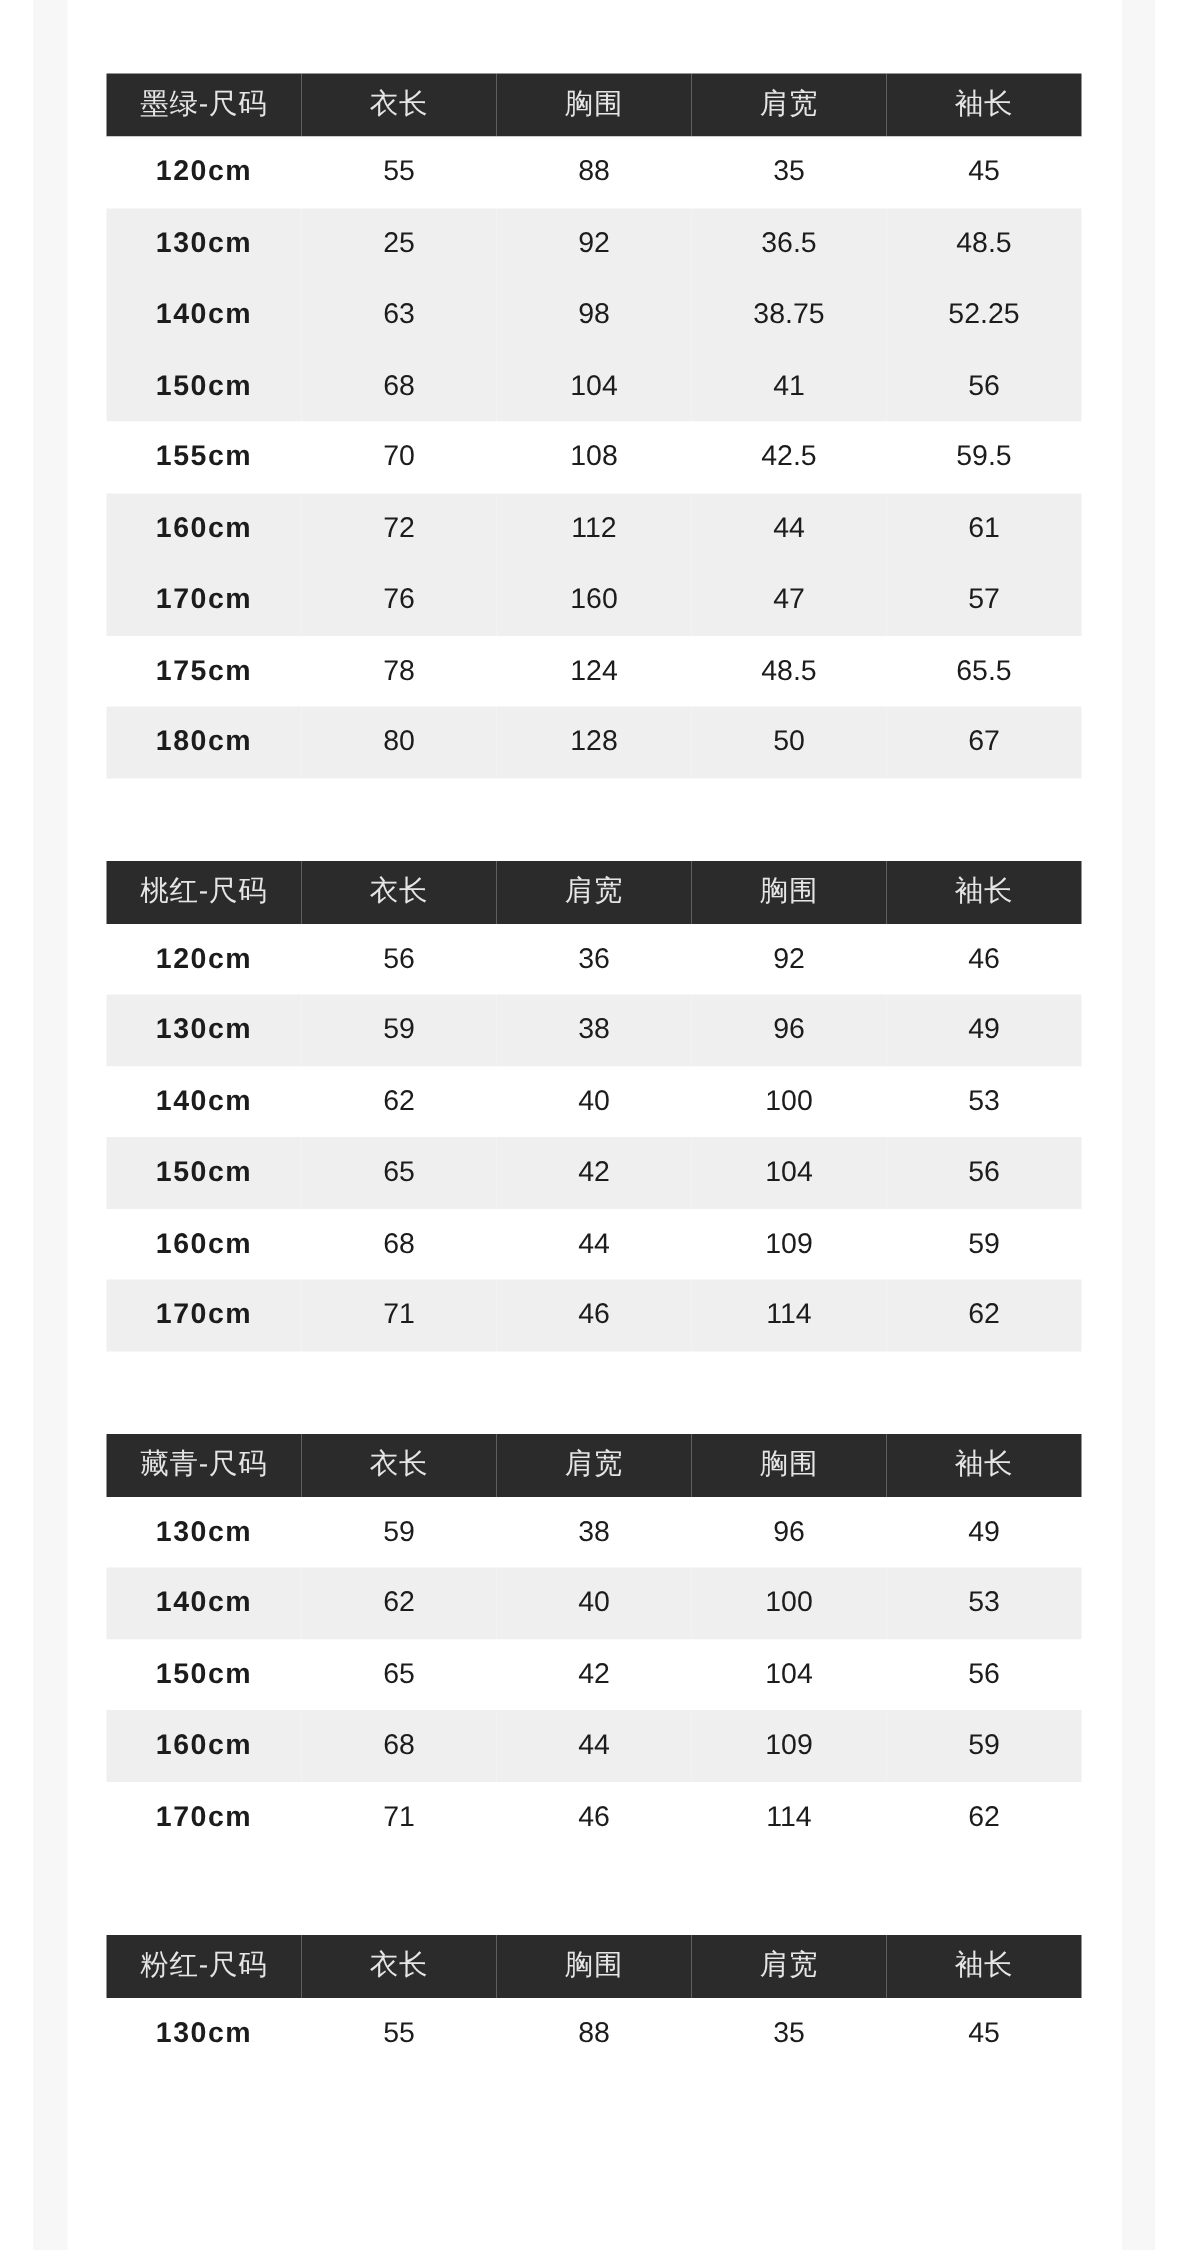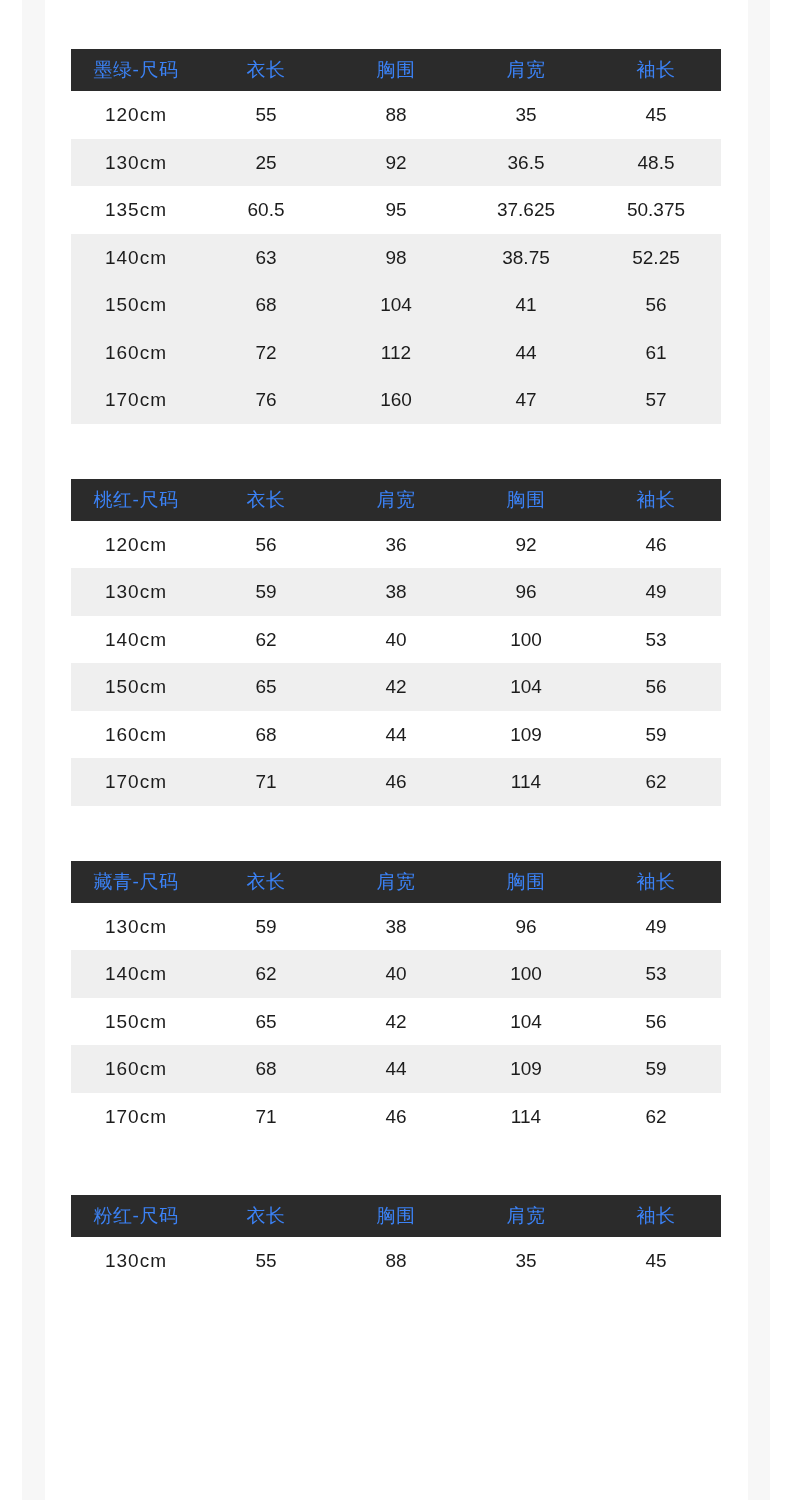--- a/index.html
+++ b/index.html
@@ -45,21 +45,21 @@
     width: 650px;
     border-collapse: collapse;
     table-layout: fixed;
     margin-bottom: 55px;
   }
 
   .size-table col { width: 130px; }
 
   .size-table thead th {
     background: #2b2b2b;
-    color: #3b82f6;
+    color: #e5e5e5;
     font-size: 19px;
     font-weight: 400;
     height: 42px;
     line-height: 42px;
     padding: 0;
     text-align: center;
     letter-spacing: 0.5px;
     box-sizing: border-box;
   }
 
@@ -72,21 +72,21 @@
     color: #1c1c1c;
     background: #ffffff;
     box-sizing: border-box;
   }
 
   .size-table tbody tr.alt td {
     background: #efefef;
   }
 
   .size-table tbody td.size-col {
-    font-weight: 400;
+    font-weight: 700;
     letter-spacing: 1px;
   }
 </style>
 </head>
 <body>
 
 <div class="page">
   <div class="gutter gutter-left"></div>
   <div class="gutter gutter-right"></div>
   <div class="tables-wrap">
@@ -115,55 +115,69 @@
             <td>35</td>
             <td>45</td>
           </tr>
           <tr class="alt">
             <td class="size-col">130cm</td>
             <td>25</td>
             <td>92</td>
             <td>36.5</td>
             <td>48.5</td>
           </tr>
-          <tr>
-            <td class="size-col">135cm</td>
-            <td>60.5</td>
-            <td>95</td>
-            <td>37.625</td>
-            <td>50.375</td>
-          </tr>
           <tr class="alt">
             <td class="size-col">140cm</td>
             <td>63</td>
             <td>98</td>
             <td>38.75</td>
             <td>52.25</td>
           </tr>
           <tr class="alt">
             <td class="size-col">150cm</td>
             <td>68</td>
             <td>104</td>
             <td>41</td>
             <td>56</td>
           </tr>
+          <tr>
+            <td class="size-col">155cm</td>
+            <td>70</td>
+            <td>108</td>
+            <td>42.5</td>
+            <td>59.5</td>
+          </tr>
           <tr class="alt">
             <td class="size-col">160cm</td>
             <td>72</td>
             <td>112</td>
             <td>44</td>
             <td>61</td>
           </tr>
           <tr class="alt">
             <td class="size-col">170cm</td>
             <td>76</td>
             <td>160</td>
             <td>47</td>
             <td>57</td>
           </tr>
+          <tr>
+            <td class="size-col">175cm</td>
+            <td>78</td>
+            <td>124</td>
+            <td>48.5</td>
+            <td>65.5</td>
+          </tr>
+          <tr class="alt">
+            <td class="size-col">180cm</td>
+            <td>80</td>
+            <td>128</td>
+            <td>50</td>
+            <td>67</td>
+          </tr>
         </tbody>
       </table>
       <table class="size-table">
         <colgroup>
           <col>
           <col>
           <col>
           <col>
           <col>
         </colgroup>

